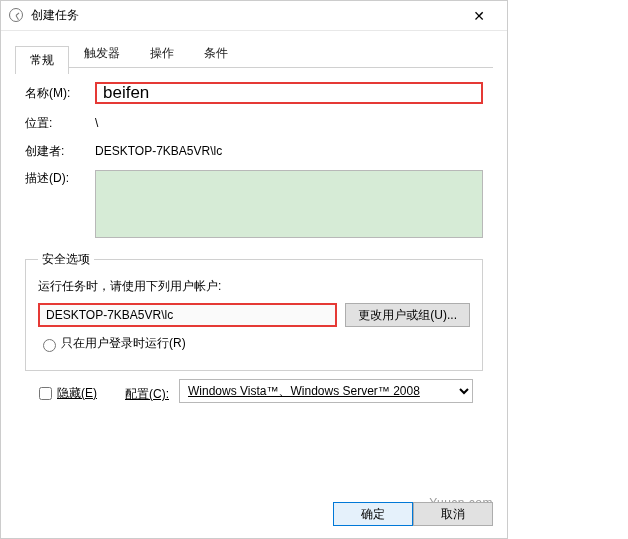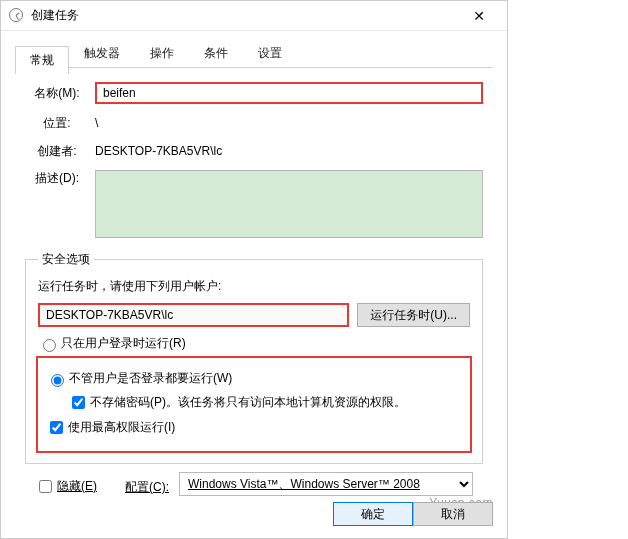--- a/index.html
+++ b/index.html
@@ -8,23 +8,23 @@
     .titlebar { height: 30px; display: flex; align-items: center; padding: 0 8px; border-bottom: 1px solid #e8e8e8; font-size: 12px; }
     .titlebar .icon { width: 16px; height: 16px; margin-right: 6px; }
     .titlebar .title { flex: 1; }
     .titlebar .close { width: 40px; text-align: center; font-size: 14px; cursor: pointer; }
     .content { padding: 8px 14px 0 14px; }
     .tabs { display: flex; border-bottom: 1px solid #d0d0d0; font-size: 12px; }
     .tab { padding: 5px 14px; border: 1px solid transparent; border-bottom: none; cursor: pointer; color: #1a1a1a; }
     .tab.active { border-color: #d0d0d0; background: #fff; position: relative; top: 7px; color: #000; }
     .tab-panel { padding: 14px 10px 10px 10px; font-size: 12px; }
     .row { display: flex; align-items: center; margin-bottom: 10px; }
-    .row .label { width: 70px; text-align: center; padding-right: 6px; }
+    .row .label { width: 70px; text-align: left; padding-right: 6px; }
     .row .field { flex: 1; }
-    input[type=text].fld { width: 100%; height: 22px; border: 1px solid #b8b8b8; padding: 0 6px; font-size: 12px; background: #fff; }
+    input[type=text].fld { width: 100%; height: 22px; border: 1px solid #b8b8b8; padding: 0 6px; font-size: 17px; background: #fff; }
     .name-hl { border: 2px solid #e53935 !important; }
     textarea.desc { width: 100%; height: 68px; border: 1px solid #b8b8b8; background: #d6ebd6; resize: none; padding: 4px; font-size: 12px; }
     .static { padding: 2px 0; }
     fieldset.security { border: 1px solid #d0d0d0; margin: 6px 0 8px 0; padding: 10px 12px 12px 12px; font-size: 12px; }
     fieldset.security legend { padding: 0 4px; }
     .sec-line { margin-bottom: 8px; }
     .acct-row { display: flex; gap: 8px; align-items: center; }
     .acct-disp { flex: 1; height: 24px; border: 2px solid #e53935; padding: 2px 6px; display: flex; align-items: center; background: #fafafa; }
     .btn { height: 24px; padding: 0 12px; border: 1px solid #adadad; background: #e1e1e1; font-size: 12px; cursor: pointer; }
     .radio-row, .check-row { display: flex; align-items: center; margin: 6px 0; }
@@ -51,21 +51,20 @@
     <span class="title">创建任务</span>
     <span class="close">✕</span>
   </div>
 
   <div class="content">
     <div class="tabs">
       <div class="tab active">常规</div>
       <div class="tab">触发器</div>
       <div class="tab">操作</div>
       <div class="tab">条件</div>
-      <div class="tab">设置</div>
     </div>
 
     <div class="tab-panel">
       <div class="row">
         <div class="label">名称(M):</div>
         <div class="field"><input type="text" class="fld name-hl" value="beifen" style=""></div>
       </div>
       <div class="row">
         <div class="label">位置:</div>
         <div class="field static">\</div>
@@ -79,42 +78,28 @@
         <div class="field"><textarea class="desc" style=""></textarea></div>
       </div>
 
       <fieldset class="security">
         <legend>安全选项</legend>
 
         <div class="sec-line">运行任务时，请使用下列用户帐户:</div>
 
         <div class="acct-row sec-line">
           <div class="acct-disp">DESKTOP-7KBA5VR\lc</div>
-          <button class="btn">运行任务时(U)...</button>
+          <button class="btn">更改用户或组(U)...</button>
         </div>
 
         <label class="radio-row">
           <input type="radio" name="runwhen" style="">
           <span>只在用户登录时运行(R)</span>
         </label>
 
-        <div class="redbox">
-          <label class="radio-row">
-            <input type="radio" name="runwhen" checked="" style="">
-            <span>不管用户是否登录都要运行(W)</span>
-          </label>
-          <label class="check-row indent">
-            <input type="checkbox" checked="" style="">
-            <span>不存储密码(P)。该任务将只有访问本地计算机资源的权限。</span>
-          </label>
-          <label class="check-row">
-            <input type="checkbox" checked="" style="">
-            <span>使用最高权限运行(I)</span>
-          </label>
-        </div>
       </fieldset>
 
       <div class="bottom-row">
         <label class="check-row" style="margin:0;">
           <input type="checkbox" style="">
           <span>隐藏(E)</span>
         </label>
         <span class="cfg-label">配置(C):</span>
         <select>
           <option>Windows Vista™、Windows Server™ 2008</option>

